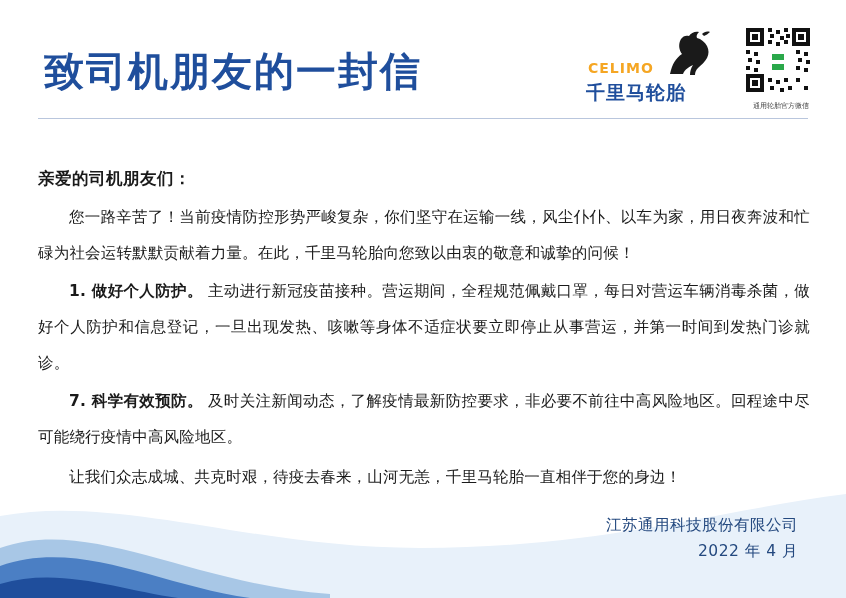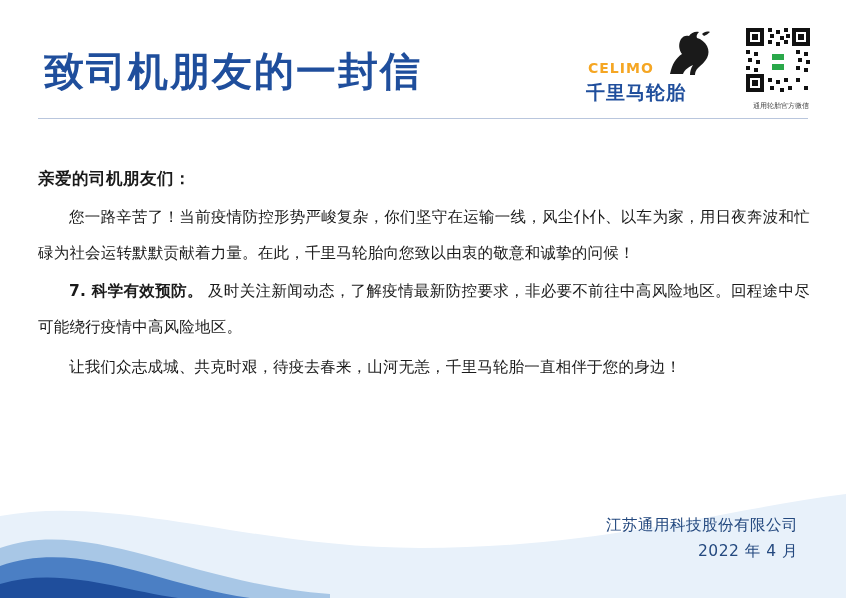--- a/index.html
+++ b/index.html
@@ -250,20 +250,23 @@
   </div>
 
   <div class="body-wrap">
     <div class="salutation">亲爱的司机朋友们：</div>
 
     <p class="para">
       <span class="lead"></span><span>您一路辛苦了！当前疫情防控形势严峻复杂，你们坚守在运输一线，风尘仆仆、以车为家，用日夜奔波和忙碌为社会运转默默贡献着力量。在此，千里马轮胎向您致以由衷的敬意和诚挚的问候！</span>
     </p>
 
 
+    <p class="para list">
+      <span class="lead">1. 做好个人防护。</span><span> 主动进行新冠疫苗接种。营运期间，全程规范佩戴口罩，每日对营运车辆消毒杀菌，做好个人防护和信息登记，一旦出现发热、咳嗽等身体不适症状要立即停止从事营运，并第一时间到发热门诊就诊。</span>
+    </p>
 
     <p class="para list">
       <span class="lead">7. 科学有效预防。</span><span> 及时关注新闻动态，了解疫情最新防控要求，非必要不前往中高风险地区。回程途中尽可能绕行疫情中高风险地区。</span>
     </p>
 
 
     <p class="para closing">
       <span class="lead"></span><span>让我们众志成城、共克时艰，待疫去春来，山河无恙，千里马轮胎一直相伴于您的身边！</span>
     </p>
   </div>

